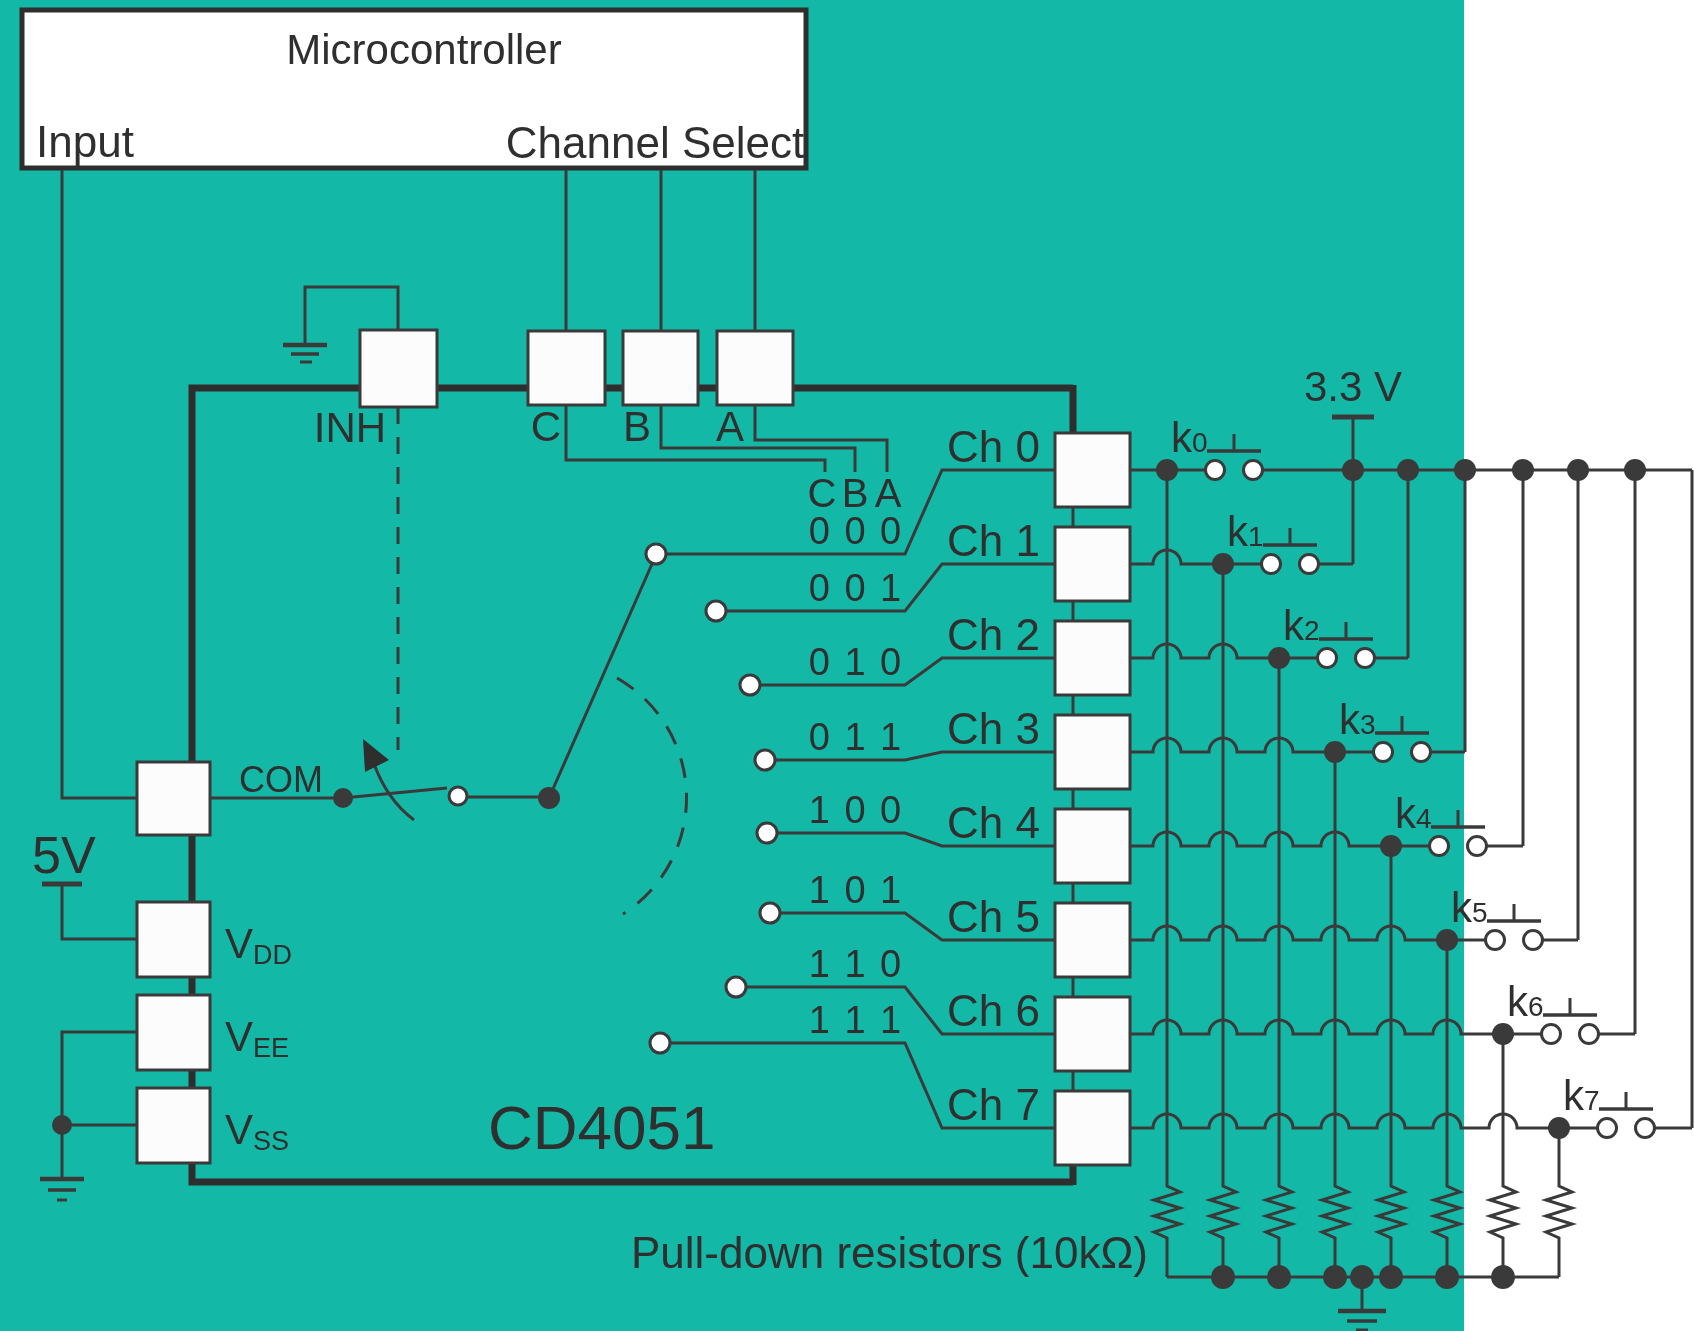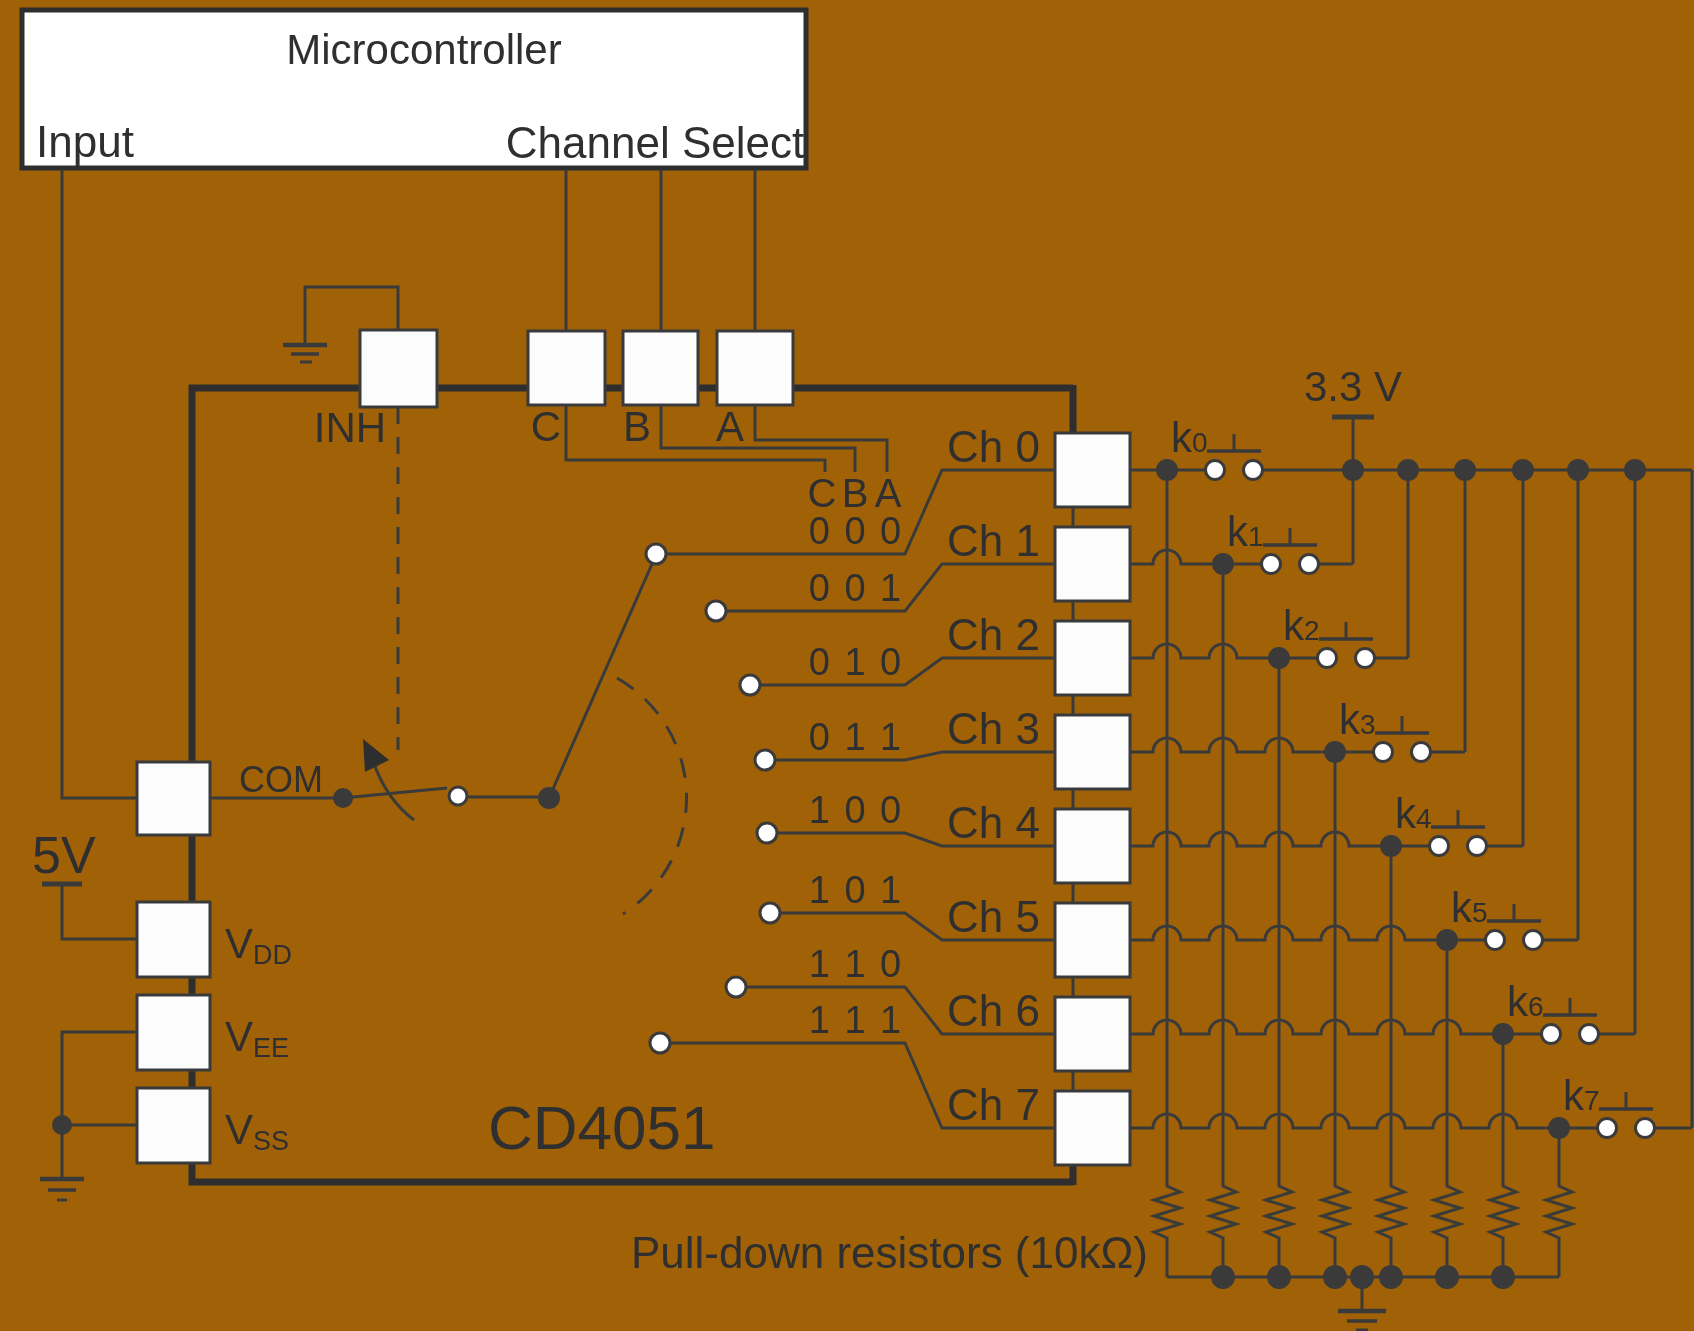--- a/index.html
+++ b/index.html
@@ -1,16 +1,16 @@
 <!DOCTYPE html>
 <html><head>
 <meta charset="utf-8">
 <style>
   html,body{margin:0;padding:0;background:#fff;}
-  .stage{width:1694px;height:1331px;position:relative;background:#a16207;font-family:"Liberation Sans",sans-serif;}
+  .stage{width:1464px;height:1331px;position:relative;background:#14b8a6;font-family:"Liberation Sans",sans-serif;}
   svg{display:block}
   .w   {stroke:#3a3a3a;stroke-width:3;fill:none;}
   .w35 {stroke:#3a3a3a;stroke-width:3.5;fill:none;}
   .w45 {stroke:#3a3a3a;stroke-width:4.5;fill:none;}
   .w5  {stroke:#3a3a3a;stroke-width:5;fill:none;}
   .thick{stroke:#2e2e2e;stroke-width:7;fill:none;}
   .mcu {stroke:#2e2e2e;stroke-width:5;fill:#fff;}
   .box {stroke:#3a3a3a;stroke-width:3;fill:#fcfcfc;}
   .dot {fill:#3a3a3a;stroke:none;}
   .oc  {stroke:#3a3a3a;stroke-width:3;fill:#fff;}

